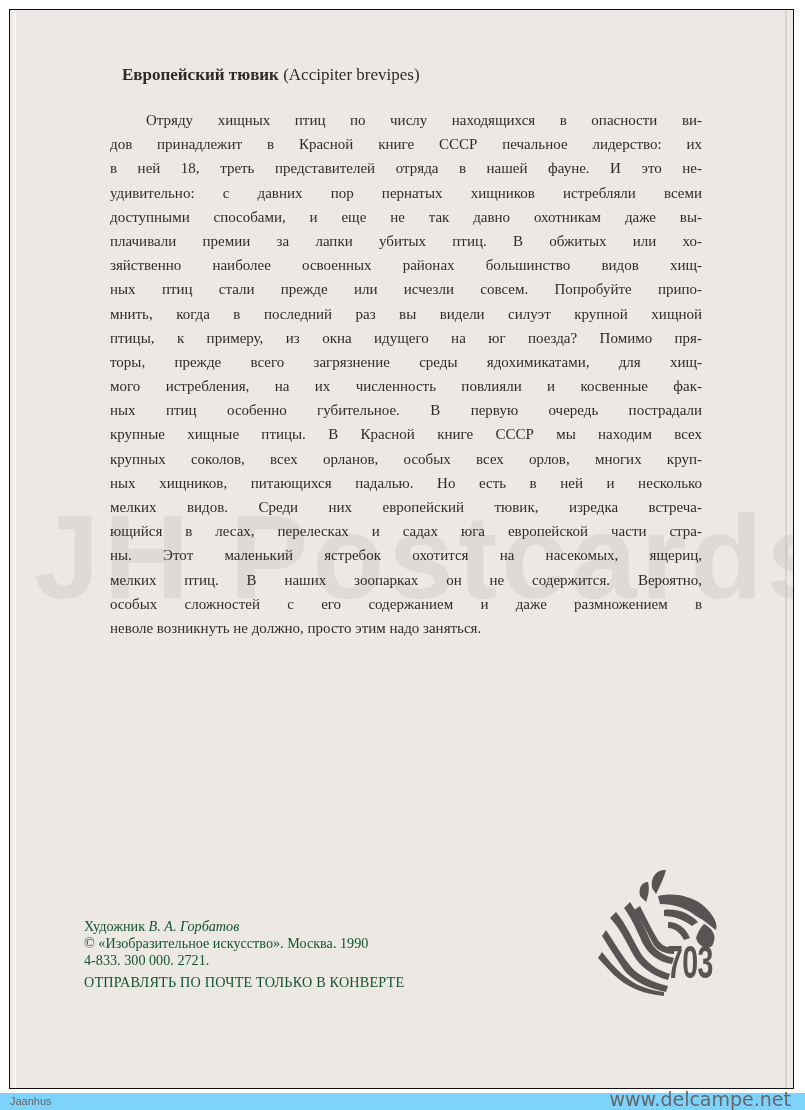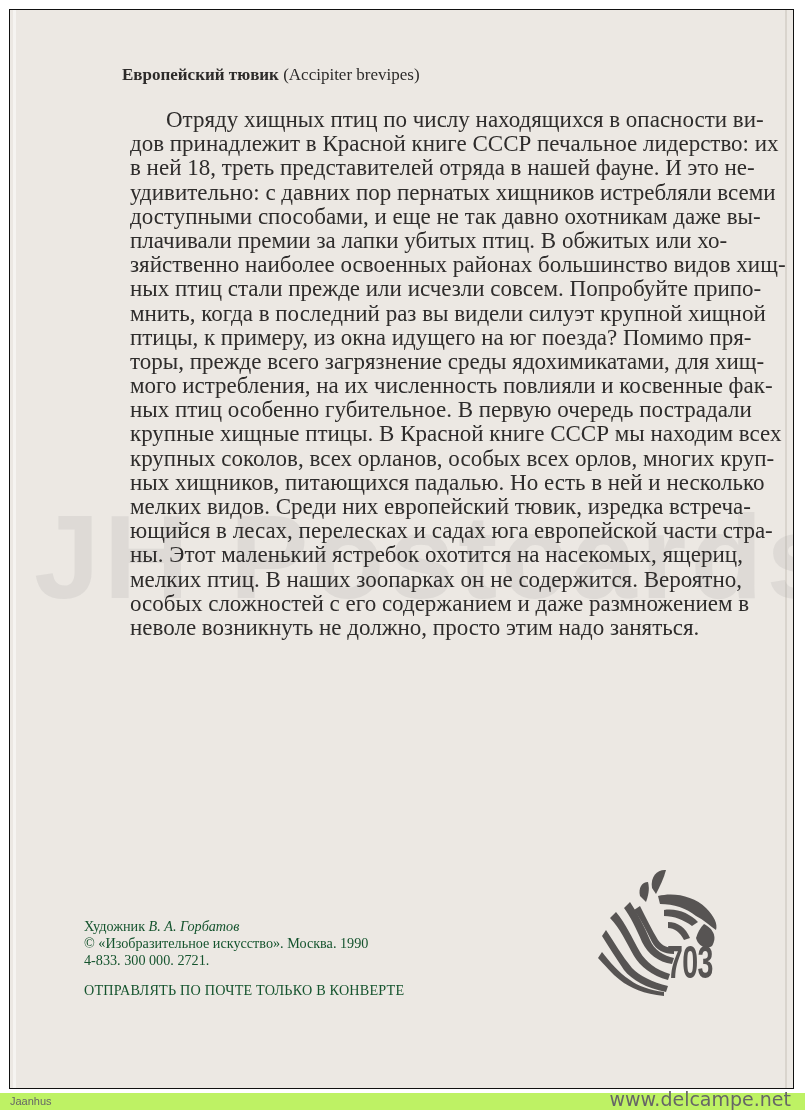--- a/index.html
+++ b/index.html
@@ -60,24 +60,24 @@
       top: 54px;
       font-size: 17px;
       line-height: 22px;
       color: #2d2b2a;
       white-space: nowrap;
       z-index: 2;
     }
     .title .bold { font-weight: bold; text-align: center; }
     .body-text {
       position: absolute;
-      left: 120px;
+      left: 100px;
       top: 98px;
       width: 592px;
-      font-size: 23px;
+      font-size: 15px;
       line-height: 24.2px;
       color: #2e2c2b;
       z-index: 2;
     }
     .body-text .line {
       display: block;
       text-align: justify;
       text-align-last: justify;
       white-space: nowrap;
       height: 24.2px;
@@ -88,21 +88,21 @@
       position: absolute;
       left: 74px;
       top: 908px;
       font-size: 14.2px;
       line-height: 17px;
       color: #14532d;
       z-index: 2;
     }
     .credits .row { display: block; white-space: nowrap; }
     .credits .italic { font-style: italic; }
-    .credits .notice { margin-top: 13px; letter-spacing: 0.2px; }
+    .credits .notice { margin-top: 5px; letter-spacing: 0.2px; }
     .logo {
       position: absolute;
       left: 584px;
       top: 856px;
       width: 134px;
       height: 130px;
       z-index: 2;
     }
     .logo-number {
       position: absolute;
@@ -116,21 +116,21 @@
       transform: scaleX(0.62);
       transform-origin: left top;
       letter-spacing: -1px;
     }
     .footer {
       position: absolute;
       top: 1093px;
       left: 0;
       width: 805px;
       height: 17px;
-      background: #bef264;
+      background: #7dd3fc;
     }
     .footer-left {
       position: absolute;
       left: 10px;
       top: 0px;
       font-family: "Liberation Sans", "DejaVu Sans", sans-serif;
       font-size: 11px;
       line-height: 16px;
       color: #666;
     }

